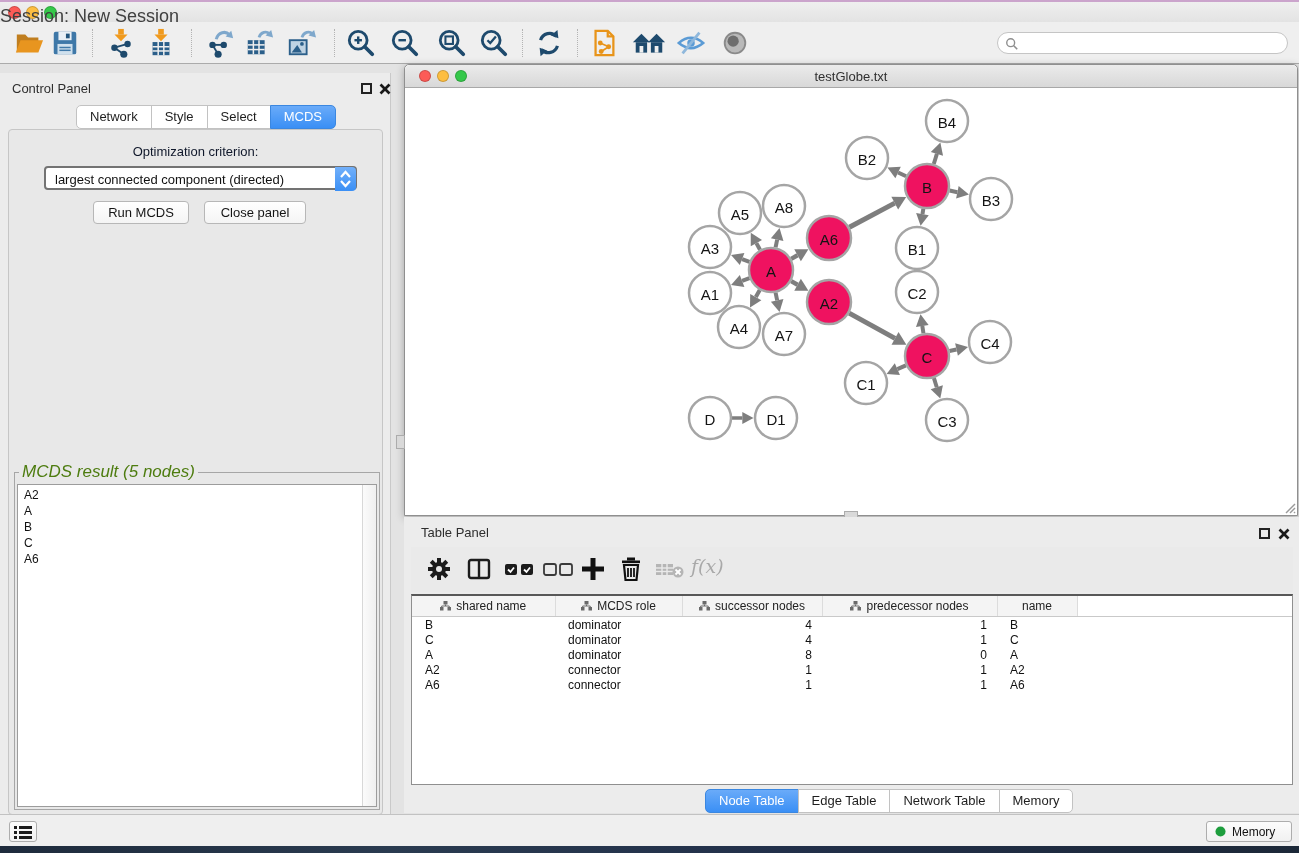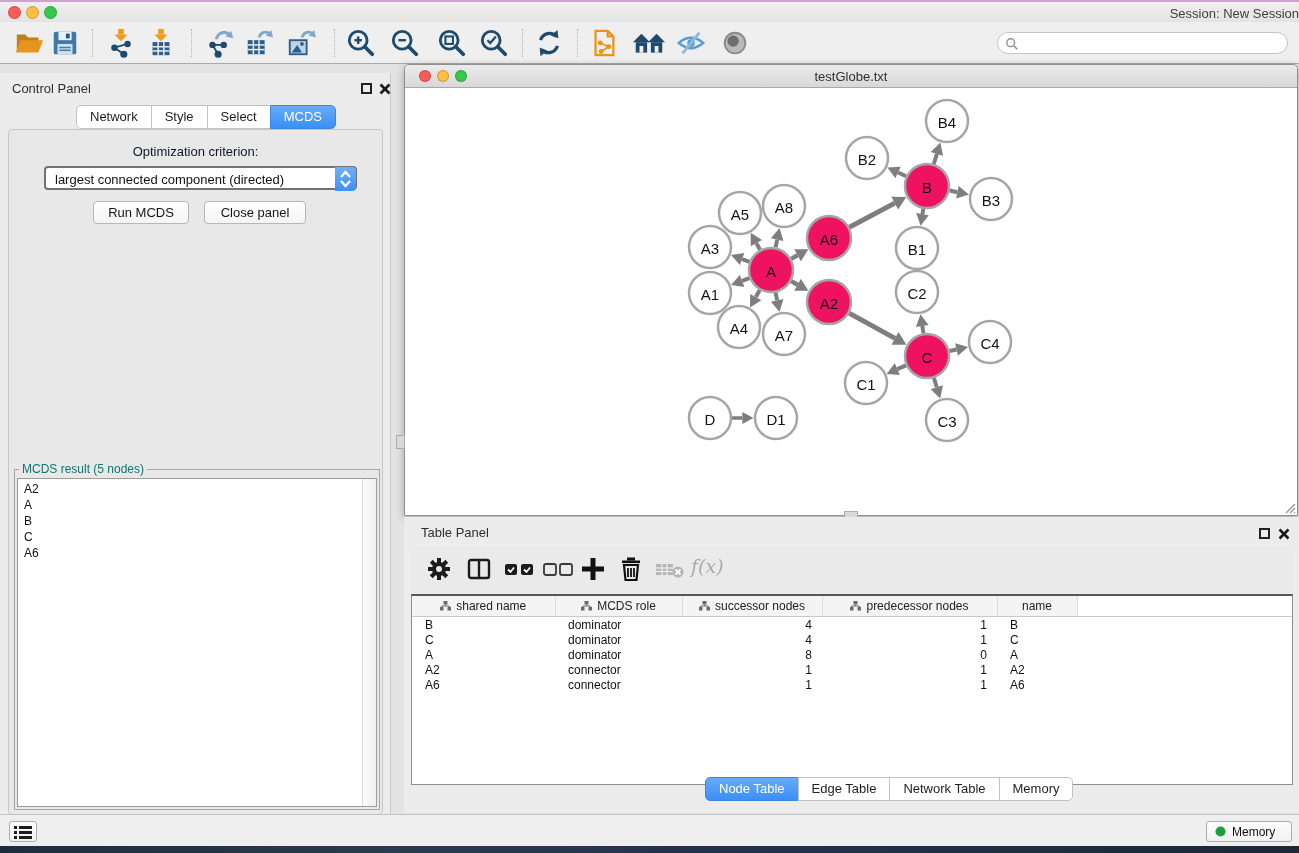--- a/index.html
+++ b/index.html
@@ -3,21 +3,21 @@
 <meta charset="utf-8">
 <style>
   html,body{margin:0;padding:0;background:#555;}
   .app{position:relative;width:1299px;height:853px;overflow:hidden;background:#E3E3E3;
        font-family:"Liberation Sans",sans-serif;-webkit-font-smoothing:antialiased;}
   .abs{position:absolute;}
   
   .top-strip{left:0;top:0;width:1299px;height:2px;background:#CBA4CC;}
   .titlebar{left:0;top:2px;width:1299px;height:20px;background:linear-gradient(#EFEFEF,#E3E3E3);}
   .tl{position:absolute;top:4px;width:13px;height:13px;border-radius:50%;box-sizing:border-box;border:1px solid rgba(0,0,0,.18);}
-  .title-text{position:absolute;left:0;right:0;top:4px;text-align:right;font-size:13px;color:#404040;}
+  .title-text{position:absolute;left:0;right:0;top:4px;text-align:left;font-size:18px;color:#404040;}
   .toolbar{left:0;top:22px;width:1299px;height:42px;background:#EFEFEF;border-bottom:1px solid #ABABAB;box-sizing:border-box;}
   .tbicon{position:absolute;top:6px;width:30px;height:30px;cursor:pointer;}
   .tbsep{position:absolute;top:7px;height:28px;width:0;border-left:1px dotted #B3B3B3;}
   .search{position:absolute;left:997px;top:10px;width:291px;height:22px;background:#fff;border:1px solid #C5C5C5;border-radius:12px;box-sizing:border-box;}
   .search input{position:absolute;left:26px;top:2px;width:255px;height:16px;border:0;outline:0;font-size:12px;background:transparent;font-family:"Liberation Sans",sans-serif;}
   .search svg{position:absolute;left:7px;top:4px;}
   
   .control-panel{left:0;top:73px;width:391px;height:750px;background:#ECECEC;border-right:1px solid #C9C9C9;box-sizing:border-box;}
   .panel-title{position:absolute;left:12px;top:8px;font-size:13px;color:#2E2E2E;}
   .float-ico{position:absolute;width:11px;height:11px;border:2px solid #222;box-sizing:border-box;cursor:pointer;}
@@ -27,21 +27,21 @@
   .seg:first-child{border-radius:5px 0 0 5px;margin-left:0;}
   .seg:last-child{border-radius:0 5px 5px 0;}
   .seg.sel{background:linear-gradient(#6AABF9,#3A8FF5);border-color:#3B87E0;color:#fff;}
   .cp-frame{position:absolute;left:8px;top:56px;width:375px;height:686px;background:#E8E8E8;border:1px solid #C6C6C6;border-radius:4px;box-sizing:border-box;}
   .opt-label{position:absolute;left:0;right:0;top:14px;text-align:center;font-size:13px;color:#0f172a;}
   .dropdown{position:absolute;left:35px;top:36px;width:313px;height:24px;background:#fff;border:2px solid #737373;border-radius:4px;box-sizing:border-box;cursor:pointer;}
   .dropdown .val{position:absolute;left:9px;top:4px;font-size:13px;color:#111;}
   .dropdown .stepper{position:absolute;right:-1px;top:-1px;width:21px;height:24px;border-radius:0 4px 4px 0;background:linear-gradient(#72B0FA,#3A8FF5);}
   .btn{position:absolute;height:23px;background:linear-gradient(#FFFFFF,#F4F4F4);border:1px solid #B7B7B7;border-radius:4px;font-size:13px;color:#151515;box-sizing:border-box;text-align:center;line-height:21px;cursor:pointer;}
   .result-fs{position:absolute;left:5px;top:332px;width:366px;height:348px;border:1px solid #A6A6A6;margin:0;padding:0;box-sizing:border-box;}
-  .result-fs legend{font-size:12px;color:#0f766e;margin-left:4px;padding:0 3px;}
+  .result-fs legend{font-size:17px;color:#4d7c0f;margin-left:4px;padding:0 3px;font-style:italic;}
   .result-list{position:absolute;left:2px;top:2px;right:2px;bottom:2px;background:#fff;border:1px solid #9C9C9C;overflow:hidden;}
   .result-item{font-size:12px;color:#111;padding:1px 0 1px 6px;line-height:14px;}
   .scrolltrack{position:absolute;top:0;right:0;bottom:0;width:13px;background:linear-gradient(to right,#FBFBFB,#EFEFEF);border-left:1px solid #D8D8D8;}
   
   .net-window{left:404px;top:64px;width:894px;height:452px;background:#fff;border:1px solid #8F8F8F;border-radius:5px 5px 0 0;box-shadow:0 2px 8px rgba(0,0,0,.28);box-sizing:border-box;}
   .net-titlebar{position:absolute;left:0;top:0;right:0;height:22px;background:linear-gradient(#EBEBEB,#D8D8D8);border-bottom:1px solid #A8A8A8;border-radius:5px 5px 0 0;}
   .net-title{position:absolute;left:0;right:0;top:4px;text-align:center;font-size:13px;color:#303030;}
   .ntl{position:absolute;top:5px;width:12px;height:12px;border-radius:50%;box-sizing:border-box;border:1px solid rgba(0,0,0,.18);cursor:pointer;}
   .net-canvas{position:absolute;left:0;top:23px;right:0;bottom:0;background:#fff;}
   .grip{position:absolute;right:1px;bottom:1px;cursor:nwse-resize;}
@@ -52,21 +52,21 @@
   .tp-toolbar{position:absolute;left:7px;top:30px;width:882px;height:45px;background:#EAEAEA;}
   .tpicon{position:absolute;top:8px;width:28px;height:28px;cursor:pointer;}
   .fx{position:absolute;left:280px;top:8px;font-family:"DejaVu Serif",serif;font-style:italic;font-size:19px;color:#A9A9A9;cursor:default;}
   .tablewrap{position:absolute;left:7px;top:77px;width:882px;height:191px;background:#fff;border:1px solid #8F8F8F;border-top:2px solid #585858;box-sizing:border-box;overflow:hidden;}
   table.nt{border-collapse:collapse;table-layout:fixed;width:100%;}
   table.nt th{background:#F4F4F4;border-right:1px solid #DCDCDC;border-bottom:1px solid #C9C9C9;font-weight:normal;font-size:12px;color:#222;height:20px;padding:0;cursor:pointer;}
   table.nt th.filler{background:#fff;border-right:0;cursor:default;}
   table.nt th .hwrap{display:flex;align-items:center;justify-content:center;gap:5px;}
   table.nt td{font-size:12px;color:#111;height:15px;padding:0 0 0 13px;white-space:nowrap;overflow:hidden;}
   table.nt td.num{text-align:right;padding:0 10px 0 0;}
-  .tp-tabs{position:absolute;top:260px;display:flex;padding-left:32px;}
+  .tp-tabs{position:absolute;top:272px;display:flex;padding-left:32px;}
   
   .statusbar{left:0;top:814px;width:1299px;height:32px;background:#EFEFEF;border-top:1px solid #C2C2C2;box-sizing:border-box;}
   .sq-btn{position:absolute;box-sizing:border-box;background:linear-gradient(#FCFCFC,#F1F1F1);border:1px solid #ADADAD;border-radius:3px;cursor:pointer;}
   .memory-label{font-size:12px;color:#111;}
   .desktop-strip{left:0;top:846px;width:1299px;height:7px;background:linear-gradient(90deg,#1E2B3C,#2A3B50 30%,#22304A 60%,#1C2838);}
 </style>
 </head>
 <body>
 
 <div class="app">

